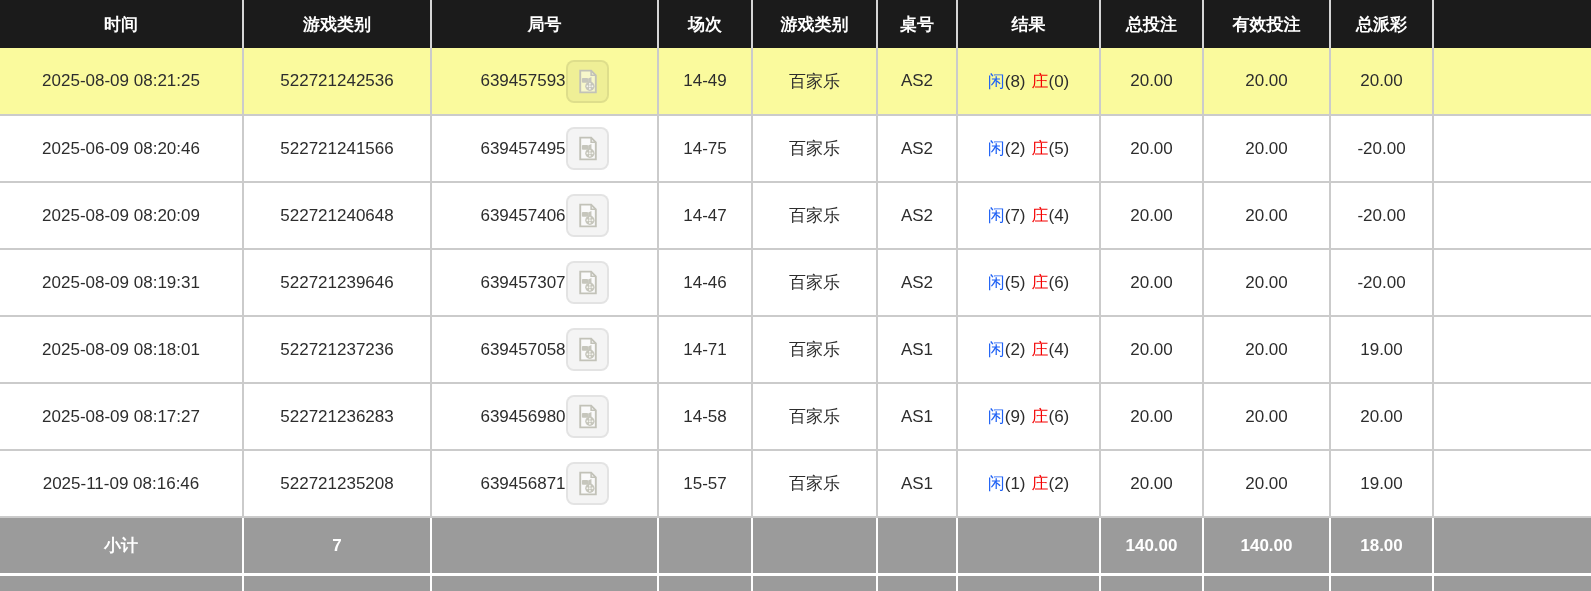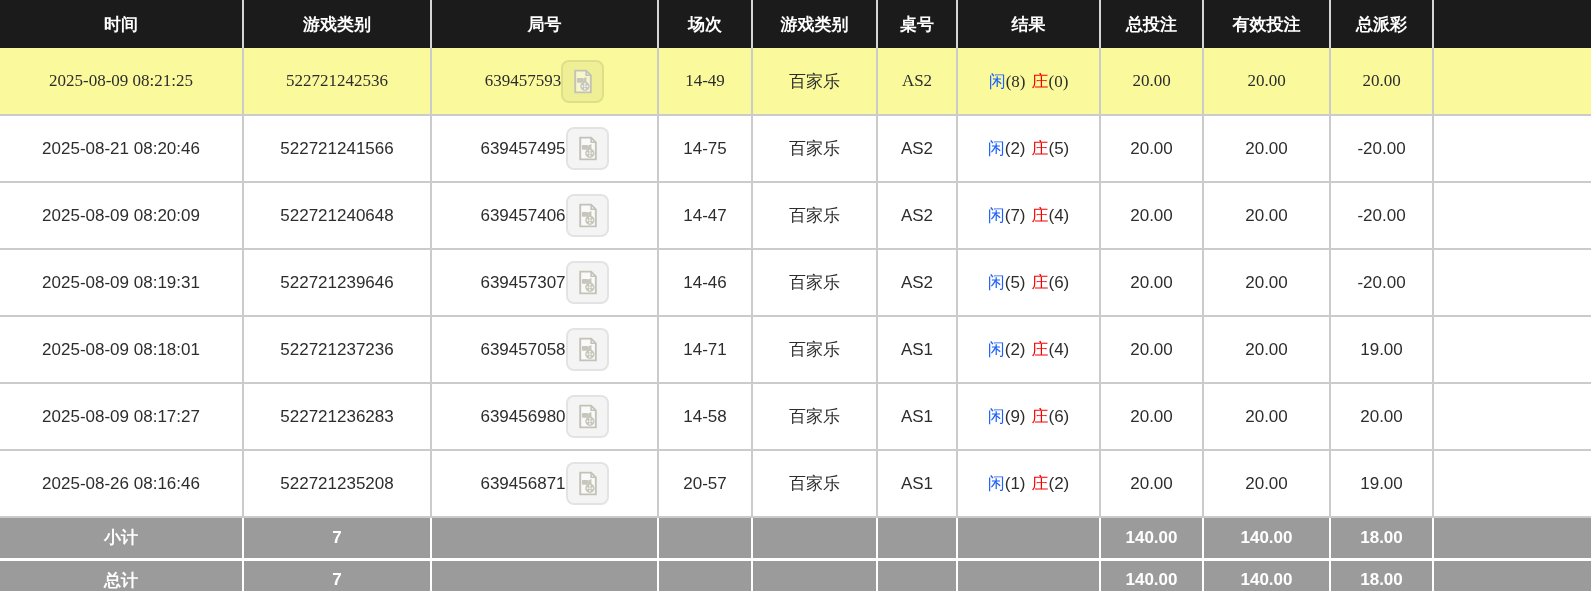--- a/index.html
+++ b/index.html
@@ -37,21 +37,21 @@
     height: 67px;
     border-right: 2px solid var(--grid-line, #cbcbcb);
     border-bottom: 2px solid var(--grid-line, #cbcbcb);
     text-align: center;
     vertical-align: middle;
     font-size: 17px;
     color: var(--body-text, #2d2d2d);
     padding: 0;
   }
 
-  tbody#body-rows tr.selected td { background: var(--row-highlight, #fafa9d); font-family: Liberation Serif, serif; }
+  tbody#body-rows tr.selected td { background: var(--row-highlight, #fafa9d); }
 
   .t-blue { color: var(--accent-blue, #1d60f5); }
   .t-red  { color: var(--accent-red, #f40000); }
 
   .round-wrap { display: inline-flex; align-items: center; }
 
   .video-btn {
     width: 43px; height: 43px;
     border-radius: 8px;
     border: 2px solid rgba(0,0,0,0.07);
@@ -68,21 +68,21 @@
   tbody#summary-rows td {
     background: var(--summary-bg, #9b9b9b);
     color: var(--summary-text, #fff);
     font-weight: 700;
     font-size: 17px;
     height: 42px;
     text-align: center;
     vertical-align: middle;
     border-right: 2px solid #fff;
     border-bottom: 3px solid #fff;
-    padding: 0;
+    padding: 16px;
   }
   tbody#summary-rows td.c-balance { text-align: left; }
 </style>
 </head>
 <body>
 
 <div class="viewport" data-name="bet-history-panel">
   <table class="report" data-name="bet-records-table">
     <colgroup>
       <col style="width:243px">
@@ -140,21 +140,21 @@
     <td class="c-table" data-name="cell-table-number">AS2</td>
     <td class="c-result" data-name="cell-result">
       <span class="t-blue" data-name="player-result-label">闲</span><span data-name="player-result-score">(8)</span><span class="t-red" data-name="banker-result-label">庄</span><span data-name="banker-result-score">(0)</span>
     </td>
     <td class="c-totalbet t-blue" data-name="cell-total-bet">20.00</td>
     <td class="c-validbet" data-name="cell-valid-bet">20.00</td>
     <td class="c-payout" data-name="cell-payout">20.00</td>
     <td class="c-balance" data-name="cell-balance">101.00</td>
   </tr>
         <tr data-name="table-row">
-    <td class="c-time" data-name="cell-time">2025-08-21 08:20:46</td>
+    <td class="c-time" data-name="cell-time">2025-06-09 08:20:46</td>
     <td class="c-betid" data-name="cell-bet-id">522721241566</td>
     <td class="c-round" data-name="cell-round">
       <span class="round-wrap">
         <span class="round-num" data-name="round-number">639457495</span>
         <button type="button" class="video-btn" data-name="video-replay-button">
           <svg data-name="video-file-icon" width="27" height="27" viewBox="0 0 26 26" xmlns="http://www.w3.org/2000/svg">
             <path d="M6 2.5 H16.5 L21 7 V23.5 H6 Z" fill="rgba(255,255,255,0.5)" stroke="#c2c2b8" stroke-width="1.8"></path>
             <path d="M16.5 2.5 V7 H21" fill="none" stroke="#c2c2b8" stroke-width="1.5"></path>
             <rect x="7.6" y="9.6" width="6" height="4.6" rx="1" fill="#c6c6bc"></rect>
             <path d="M13.6 10.2 L16.8 8.6 V15.2 L13.6 13.6 Z" fill="#c6c6bc"></path>
@@ -305,42 +305,42 @@
     <td class="c-table" data-name="cell-table-number">AS1</td>
     <td class="c-result" data-name="cell-result">
       <span class="t-blue" data-name="player-result-label">闲</span><span data-name="player-result-score">(9)</span><span class="t-red" data-name="banker-result-label">庄</span><span data-name="banker-result-score">(6)</span>
     </td>
     <td class="c-totalbet t-blue" data-name="cell-total-bet">20.00</td>
     <td class="c-validbet" data-name="cell-valid-bet">20.00</td>
     <td class="c-payout" data-name="cell-payout">20.00</td>
     <td class="c-balance" data-name="cell-balance">122.00</td>
   </tr>
         <tr data-name="table-row">
-    <td class="c-time" data-name="cell-time">2025-08-26 08:16:46</td>
+    <td class="c-time" data-name="cell-time">2025-11-09 08:16:46</td>
     <td class="c-betid" data-name="cell-bet-id">522721235208</td>
     <td class="c-round" data-name="cell-round">
       <span class="round-wrap">
         <span class="round-num" data-name="round-number">639456871</span>
         <button type="button" class="video-btn" data-name="video-replay-button">
           <svg data-name="video-file-icon" width="27" height="27" viewBox="0 0 26 26" xmlns="http://www.w3.org/2000/svg">
             <path d="M6 2.5 H16.5 L21 7 V23.5 H6 Z" fill="rgba(255,255,255,0.5)" stroke="#c2c2b8" stroke-width="1.8"></path>
             <path d="M16.5 2.5 V7 H21" fill="none" stroke="#c2c2b8" stroke-width="1.5"></path>
             <rect x="7.6" y="9.6" width="6" height="4.6" rx="1" fill="#c6c6bc"></rect>
             <path d="M13.6 10.2 L16.8 8.6 V15.2 L13.6 13.6 Z" fill="#c6c6bc"></path>
             <circle cx="15.3" cy="17.6" r="4.5" fill="#c6c6bc"></circle>
             <circle cx="15.3" cy="17.6" r="0.9" fill="#f4f4ef"></circle>
             <circle cx="15.3" cy="15.2" r="0.9" fill="#f4f4ef"></circle>
             <circle cx="15.3" cy="20.0" r="0.9" fill="#f4f4ef"></circle>
             <circle cx="12.9" cy="17.6" r="0.9" fill="#f4f4ef"></circle>
             <circle cx="17.7" cy="17.6" r="0.9" fill="#f4f4ef"></circle>
           </svg>
         </button>
       </span>
     </td>
-    <td class="c-session" data-name="cell-session">20-57</td>
+    <td class="c-session" data-name="cell-session">15-57</td>
     <td class="c-game" data-name="cell-game-type">百家乐</td>
     <td class="c-table" data-name="cell-table-number">AS1</td>
     <td class="c-result" data-name="cell-result">
       <span class="t-blue" data-name="player-result-label">闲</span><span data-name="player-result-score">(1)</span><span class="t-red" data-name="banker-result-label">庄</span><span data-name="banker-result-score">(2)</span>
     </td>
     <td class="c-totalbet t-blue" data-name="cell-total-bet">20.00</td>
     <td class="c-validbet" data-name="cell-valid-bet">20.00</td>
     <td class="c-payout" data-name="cell-payout">19.00</td>
     <td class="c-balance" data-name="cell-balance">103.00</td>
   </tr>

